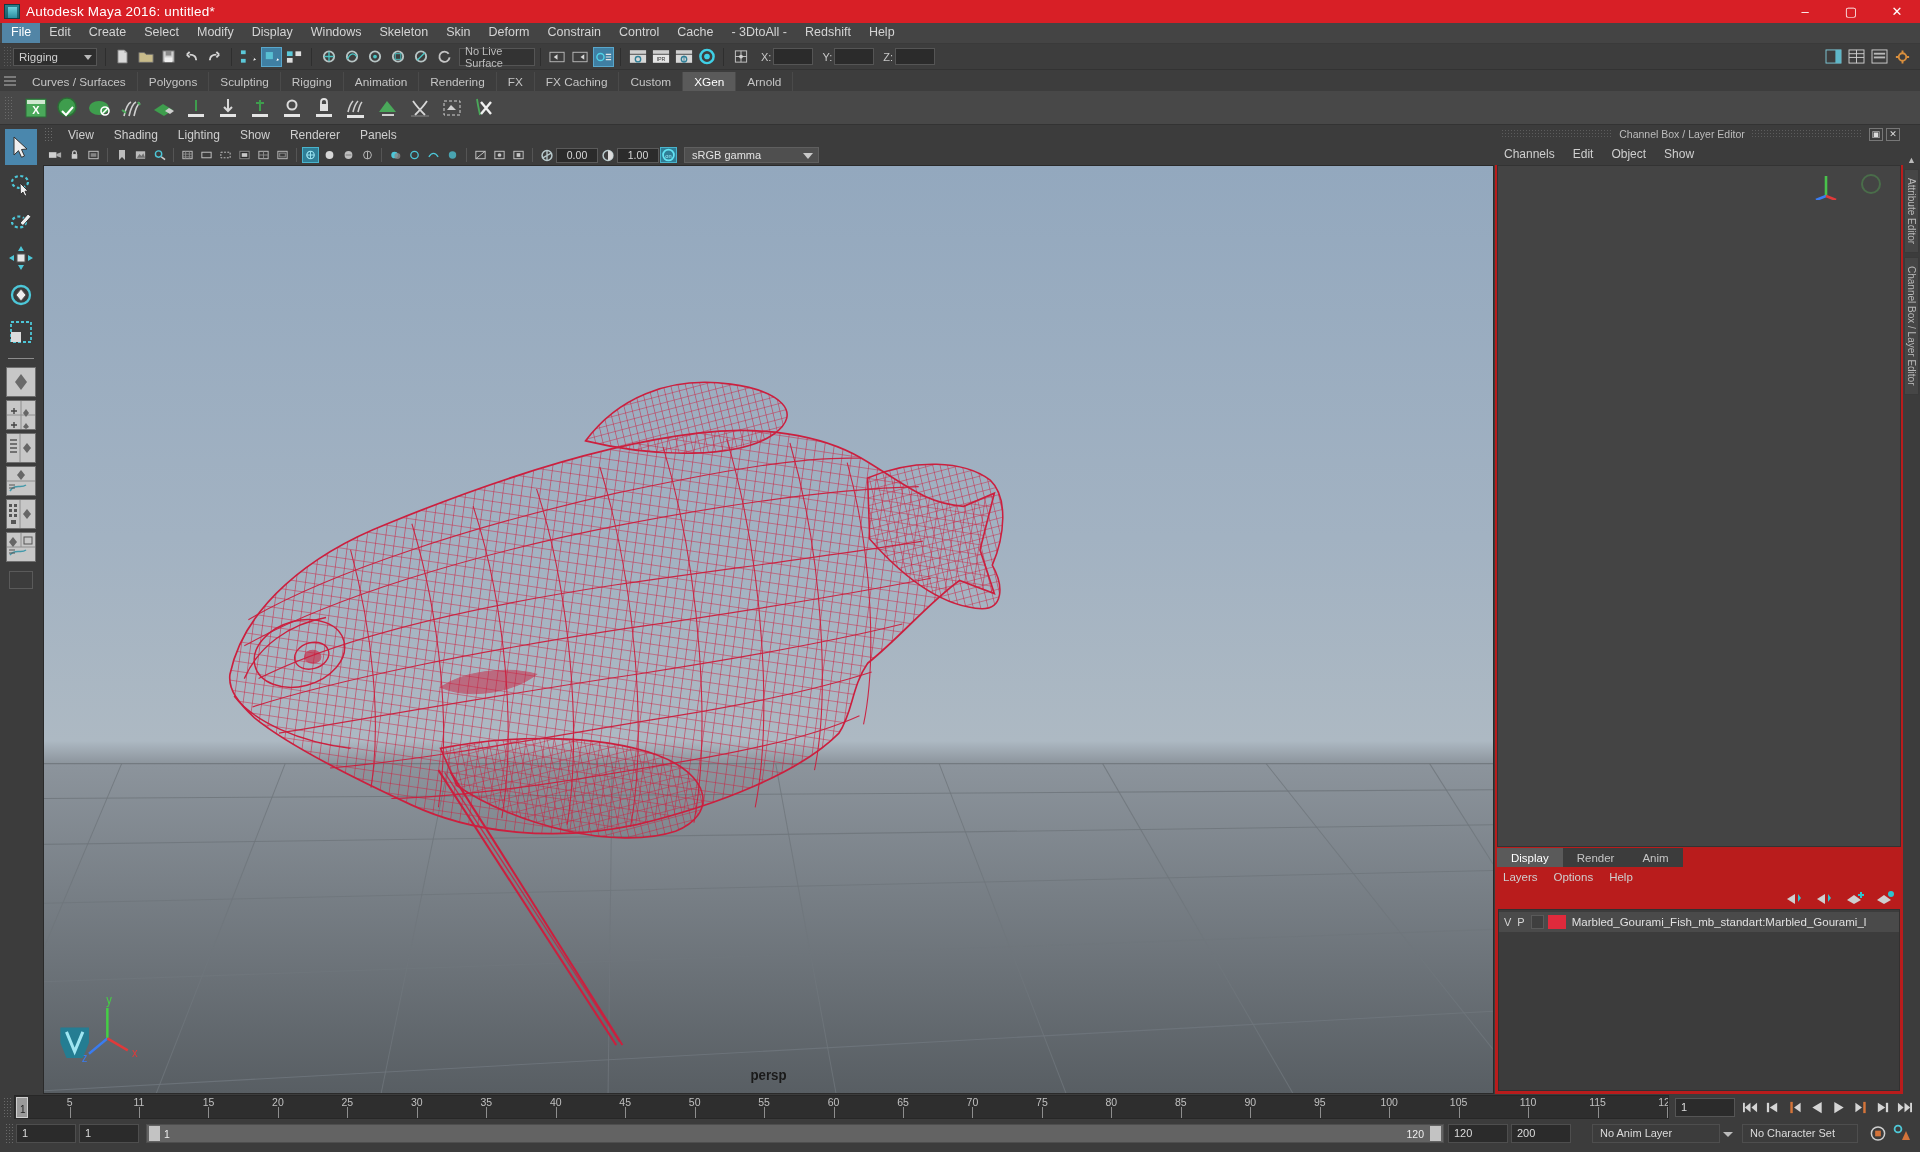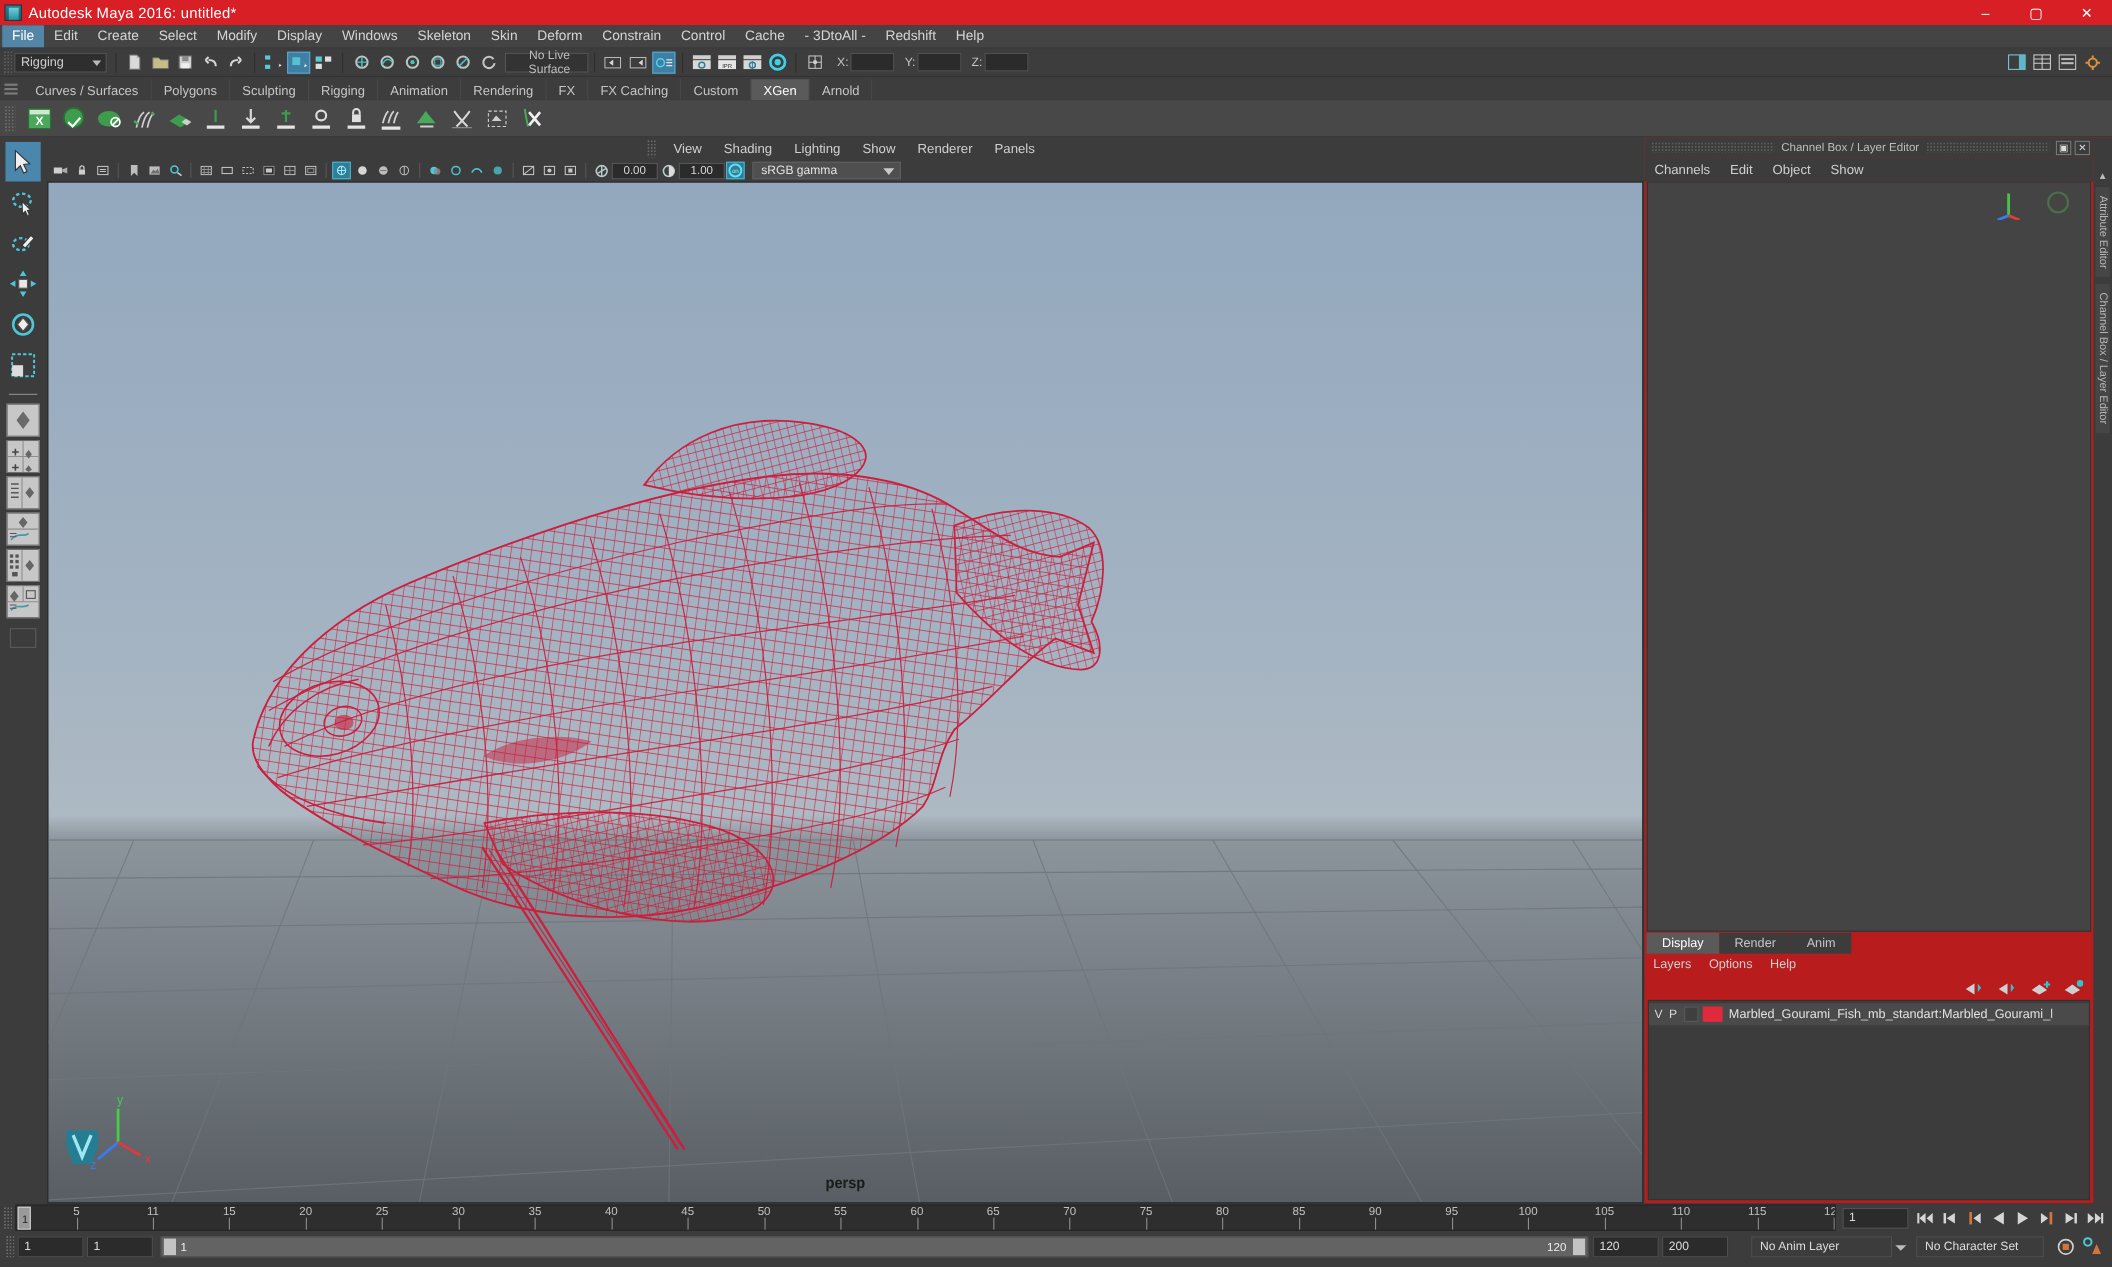--- a/index.html
+++ b/index.html
@@ -56,21 +56,21 @@
     position:relative; margin-right:3px;
   }
   .menuset .arr{ position:absolute; right:4px; top:6px; border-left:4px solid transparent;
      border-right:4px solid transparent; border-top:5px solid #b9b9b9; }
   .tbsep { width:1px; height:18px; background:#2e2e2e; margin:0 5px; }
   .tbicon { width:21px; height:20px; margin:0 1px; position:relative;
     display:flex; align-items:center; justify-content:center; }
   .tbicon.on { background:#3f7fa3; border:1px solid #59a7cc; }
   .liveSurface { width:76px; height:18px; background:#333; border:1px solid #555;
     font-size:11px; color:#bdbdbd; display:flex; align-items:center; padding-left:5px;
-    margin-left:4px;text-align:center;}
+    margin-left:4px;}
   .coordfield { width:40px; height:17px; background:#2b2b2b; border:1px solid #555; margin-left:2px;}
   .coordlbl { font-size:11px; color:#c8c8c8; margin-left:9px; }
   .statusbar .right { margin-left:auto; display:flex; align-items:center; padding-right:6px; }
 
   
   .shelftabs {
     height:21px; background:#3d3d3d; display:flex; align-items:flex-end; flex:0 0 auto;
     padding-left:0;
   }
   .shelftabs .handle { width:12px; height:16px; margin:0 5px 2px 4px; display:flex;
@@ -101,21 +101,21 @@
   .tool { width:32px; height:36px; display:flex; align-items:center; justify-content:center;
     margin-bottom:1px; }
   .tool.sel { background:#4a87ad; }
   .tbdiv { width:26px; height:1px; background:#8c8c8c; margin:7px 0 8px 0; }
   .qbox { width:30px; height:30px; background:#b9b9b9; border:1px solid #6e6e6e;
     margin-bottom:3px; display:flex; flex-wrap:wrap; }
   .tb-bottom { width:24px; height:18px; border:1px solid #5a5a5a; margin-top:6px; }
 
   
   .centercol { flex:1 1 auto; display:flex; flex-direction:column; min-width:0; }
-  .vpmenus { height:20px; background:#3c3c3c; display:flex; align-items:center; flex:0 0 auto;justify-content:center;}
+  .vpmenus { height:20px; background:#3c3c3c; display:flex; align-items:center; flex:0 0 auto;}
   .vpmenus .handle { width:8px; height:16px; margin:0 6px 0 2px;
     background-image:radial-gradient(#6a6a6a 40%, transparent 41%); background-size:3px 3px; }
   .vpmenus .mi { font-size:12px; color:#cfcfcf; padding:0 10px; }
   .vptoolbar { height:20px; background:#3c3c3c; display:flex; align-items:center; flex:0 0 auto;
     padding-left:4px; }
   .vtb { width:17px; height:16px; margin:0 1px; position:relative; display:flex;
     align-items:center; justify-content:center; }
   .vtb.on { background:#2f7e96; border:1px solid #49b4cd; }
   .vsep { width:1px; height:14px; background:#555; margin:0 4px; }
   .numfield { width:42px; height:15px; background:#2b2b2b; border:1px solid #5a5a5a;

